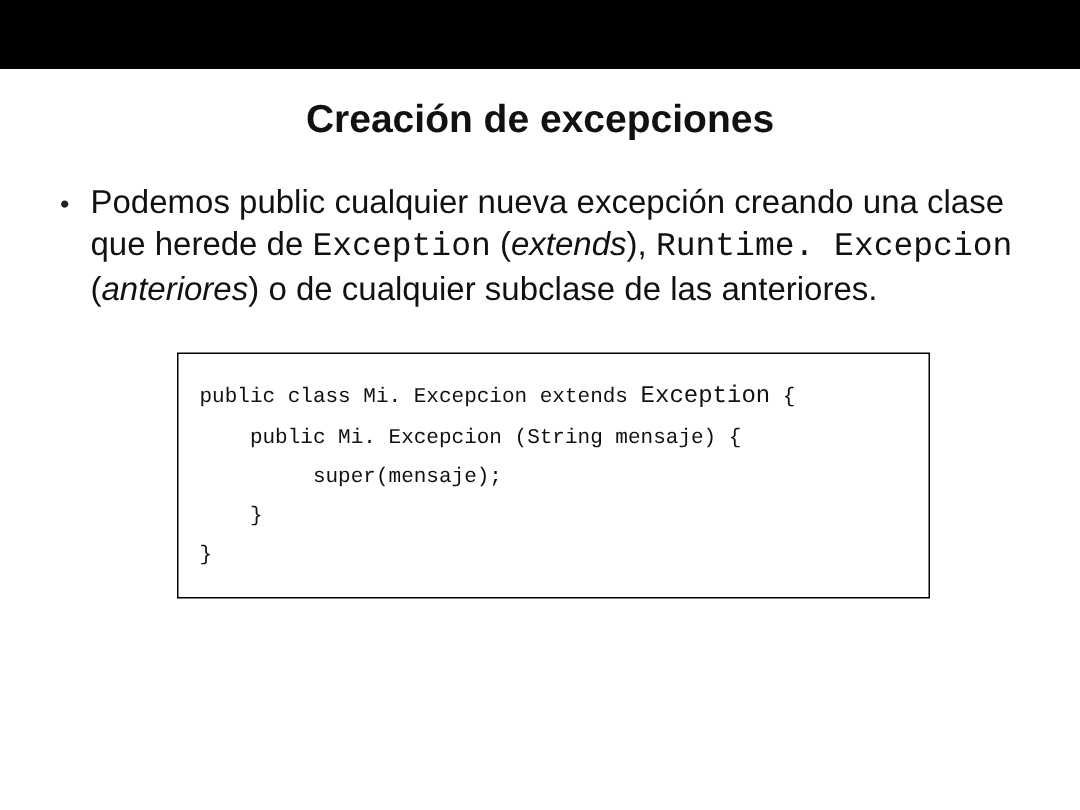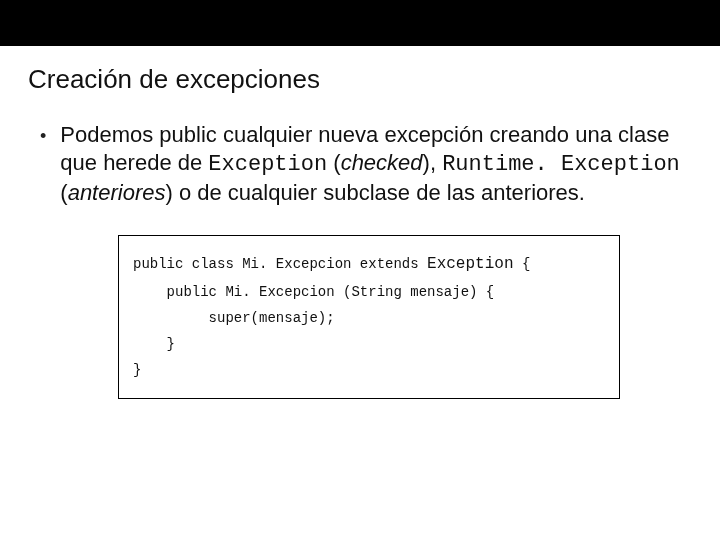--- a/index.html
+++ b/index.html
@@ -1,20 +1,20 @@
 <!DOCTYPE html>
 <html><head>
 <meta charset="utf-8">
 <style>
   * { margin: 0; padding: 0; box-sizing: border-box; }
   html, body { width: 720px; height: 540px; font-family: Arial, Helvetica, sans-serif; background: #fff; }
   .slide { width: 720px; height: 540px; position: relative; }
   .topbar { width: 100%; height: 46px; background: #000; }
   .title-wrap { padding: 18px 28px 0 28px; }
-  .title { font-size: 26px; font-weight: normal; color: #111; }
+  .title { font-size: 26px; font-weight: bold; color: #111; text-align: center; }
   .body-wrap { padding: 26px 40px 0 40px; }
   .bullet-row { display: flex; align-items: flex-start; }
   .bullet-dot { font-size: 18px; color: #222; line-height: 30px; margin-right: 14px; }
   .para { font-size: 22px; color: #111; line-height: 1.28; }
   .mono { font-family: "Courier New", Courier, monospace; }
   .ital { font-style: italic; }
   .codebox {
     margin: 28px 0 0 78px;
     width: 502px;
     border: 1px solid #000;
@@ -33,21 +33,21 @@
   <div class="topbar"></div>
 
   <div class="title-wrap">
     <h1 class="title">Creación de excepciones</h1>
   </div>
 
   <div class="body-wrap">
     <div class="bullet-row">
       <span class="bullet-dot">•</span>
       <p class="para">
-        <span>Podemos public cualquier nueva excepción creando una clase que herede de </span><span class="mono">Exception</span><span> (</span><span class="ital">checked</span><span>), </span><span class="mono">Runtime. Exception</span><span> (</span><span class="ital">anteriores</span><span>) o de cualquier subclase de las anteriores.</span>
+        <span>Podemos public cualquier nueva excepción creando una clase que herede de </span><span class="mono">Exception</span><span> (</span><span class="ital">extends</span><span>), </span><span class="mono">Runtime. Excepcion</span><span> (</span><span class="ital">anteriores</span><span>) o de cualquier subclase de las anteriores.</span>
       </p>
     </div>
 
     <div class="codebox"><span>public class Mi. Excepcion extends </span><span style="font-size:16px;">Exception</span><span> {</span>
 <span>    public Mi. Excepcion (String mensaje) {</span>
 <span>         super(mensaje);</span>
 <span>    }</span>
 <span>}</span></div>
   </div>
 </div>

